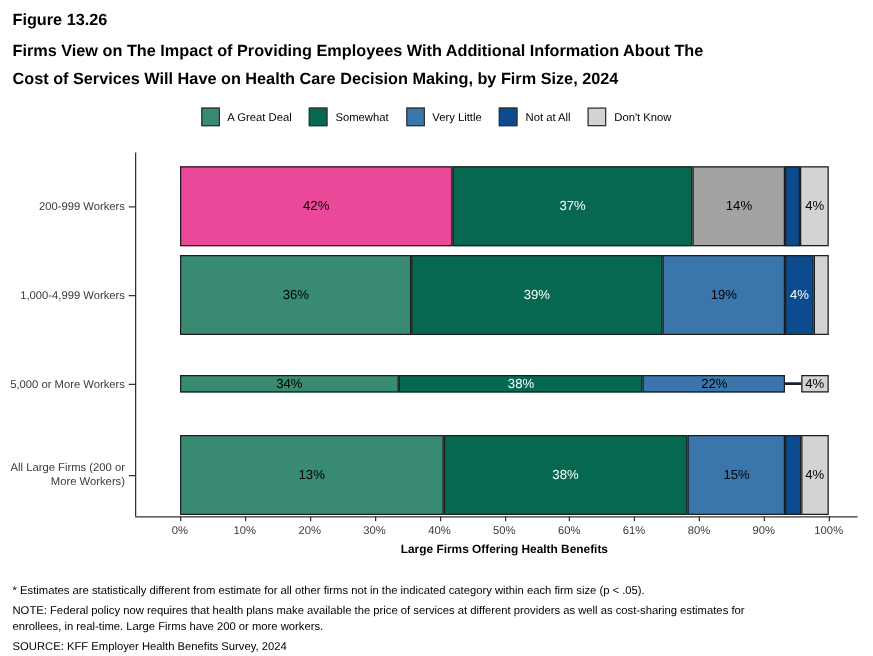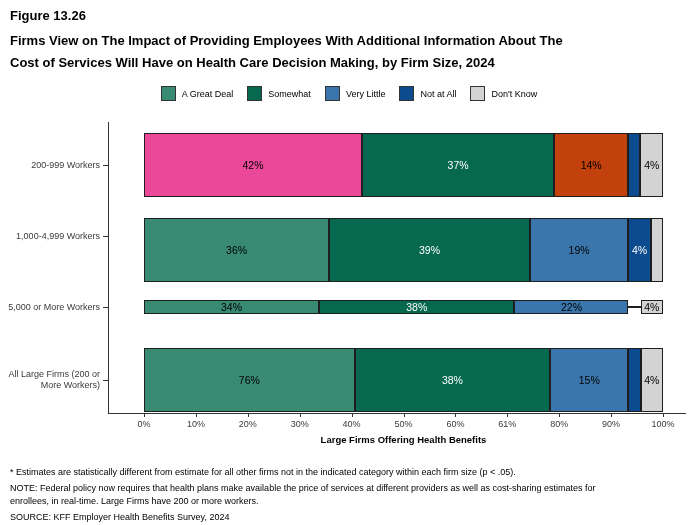--- a/index.html
+++ b/index.html
@@ -66,46 +66,46 @@
 
   <div class="chart">
     <div class="y-spine"></div>
     <div class="x-spine"></div>
     <div id="bars">
         <div class="cat-label" style="top: 11px;">200-999 Workers</div>
         <div class="y-tick" style="top: 43px;"></div>
         <div class="bar-row" style="top: 11px;">
           <div class="bar-seg" style="flex: 42 0 0px; background: #ec4899; color: rgb(0, 0, 0);">42%</div>
           <div class="bar-seg" style="flex: 37 0 0px; background: rgb(6, 105, 79); color: rgb(255, 255, 255);">37%</div>
-          <div class="bar-seg" style="flex: 14 0 0px; background: #c2410c; color: rgb(0, 0, 0);">14%</div>
+          <div class="bar-seg" style="flex: 14 0 0px; background: #a3a3a3; color: rgb(0, 0, 0);">14%</div>
           <div class="bar-seg" style="flex: 2 0 0px; background: rgb(13, 75, 143); color: rgb(255, 255, 255);"></div>
           <div class="bar-seg" style="flex: 4 0 0px; background: rgb(211, 211, 211); color: rgb(0, 0, 0);">4%</div>
         </div>
         <div class="cat-label" style="top: 82px;">1,000-4,999 Workers</div>
         <div class="y-tick" style="top: 114px;"></div>
-        <div class="bar-row" style="top: 96px; text-align: right;">
+        <div class="bar-row" style="top: 82px; text-align: right;">
           <div class="bar-seg" style="flex: 36 0 0px; background: rgb(56, 138, 115); color: rgb(0, 0, 0);">36%</div>
           <div class="bar-seg" style="flex: 39 0 0px; background: rgb(6, 105, 79); color: rgb(255, 255, 255);">39%</div>
           <div class="bar-seg" style="flex: 19 0 0px; background: rgb(58, 118, 171); color: rgb(0, 0, 0);">19%</div>
           <div class="bar-seg" style="flex: 4 0 0px; background: rgb(13, 75, 143); color: rgb(255, 255, 255);">4%</div>
           <div class="bar-seg" style="flex: 2 0 0px; background: rgb(211, 211, 211); color: rgb(0, 0, 0);"></div>
         </div>
         <div class="cat-label" style="top: 153px;">5,000 or More Workers</div>
         <div class="y-tick" style="top: 185px;"></div>
         <div class="bar-row" style="top: 153px; align-items: center;">
           <div class="bar-seg" style="flex: 34 0 0px; background: rgb(56, 138, 115); color: rgb(0, 0, 0);">34%</div>
           <div class="bar-seg" style="flex: 38 0 0px; background: rgb(6, 105, 79); color: rgb(255, 255, 255);">38%</div>
           <div class="bar-seg" style="flex: 22 0 0px; background: rgb(58, 118, 171); color: rgb(0, 0, 0);">22%</div>
           <div class="bar-seg" style="flex: 2 0 0px; background: rgb(13, 75, 143); color: rgb(255, 255, 255);"></div>
           <div class="bar-seg" style="flex: 4 0 0px; background: rgb(211, 211, 211); color: rgb(0, 0, 0);">4%</div>
         </div>
         <div class="cat-label" style="top: 226px;">All Large Firms (200 or More Workers)</div>
         <div class="y-tick" style="top: 258px;"></div>
         <div class="bar-row" style="top: 226px;">
-          <div class="bar-seg" style="flex: 41 0 0px; background: rgb(56, 138, 115); color: rgb(0, 0, 0);">76%</div>
+          <div class="bar-seg" style="flex: 41 0 0px; background: rgb(56, 138, 115); color: rgb(0, 0, 0);">13%</div>
           <div class="bar-seg" style="flex: 38 0 0px; background: rgb(6, 105, 79); color: rgb(255, 255, 255);">38%</div>
           <div class="bar-seg" style="flex: 15 0 0px; background: rgb(58, 118, 171); color: rgb(0, 0, 0);">15%</div>
           <div class="bar-seg" style="flex: 2 0 0px; background: rgb(13, 75, 143); color: rgb(255, 255, 255);"></div>
           <div class="bar-seg" style="flex: 4 0 0px; background: rgb(211, 211, 211); color: rgb(0, 0, 0);">4%</div>
         </div>
       </div>
     <div id="xticks">
         <div class="x-tick" style="left: 144px;"></div>
         <div class="x-tick-label" style="left: 124px;">0%</div>
         <div class="x-tick" style="left: 195.9px;"></div>

